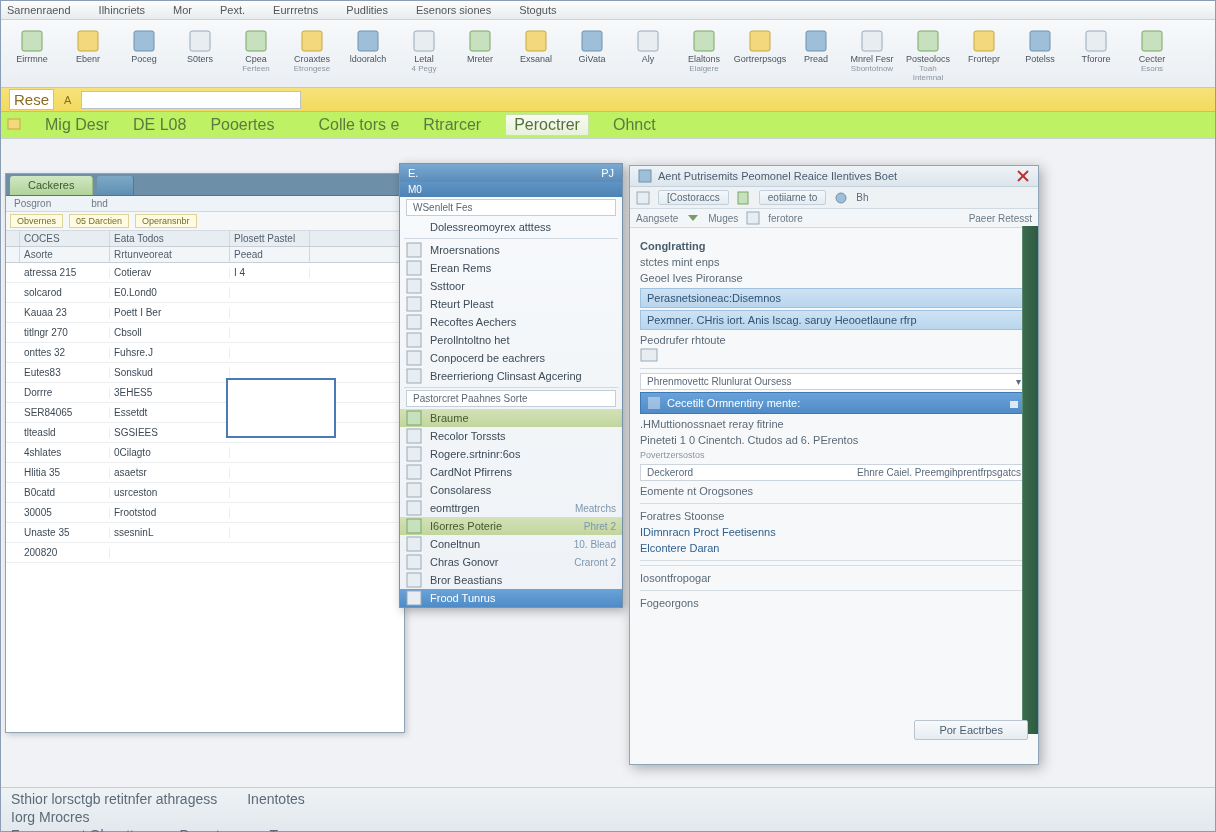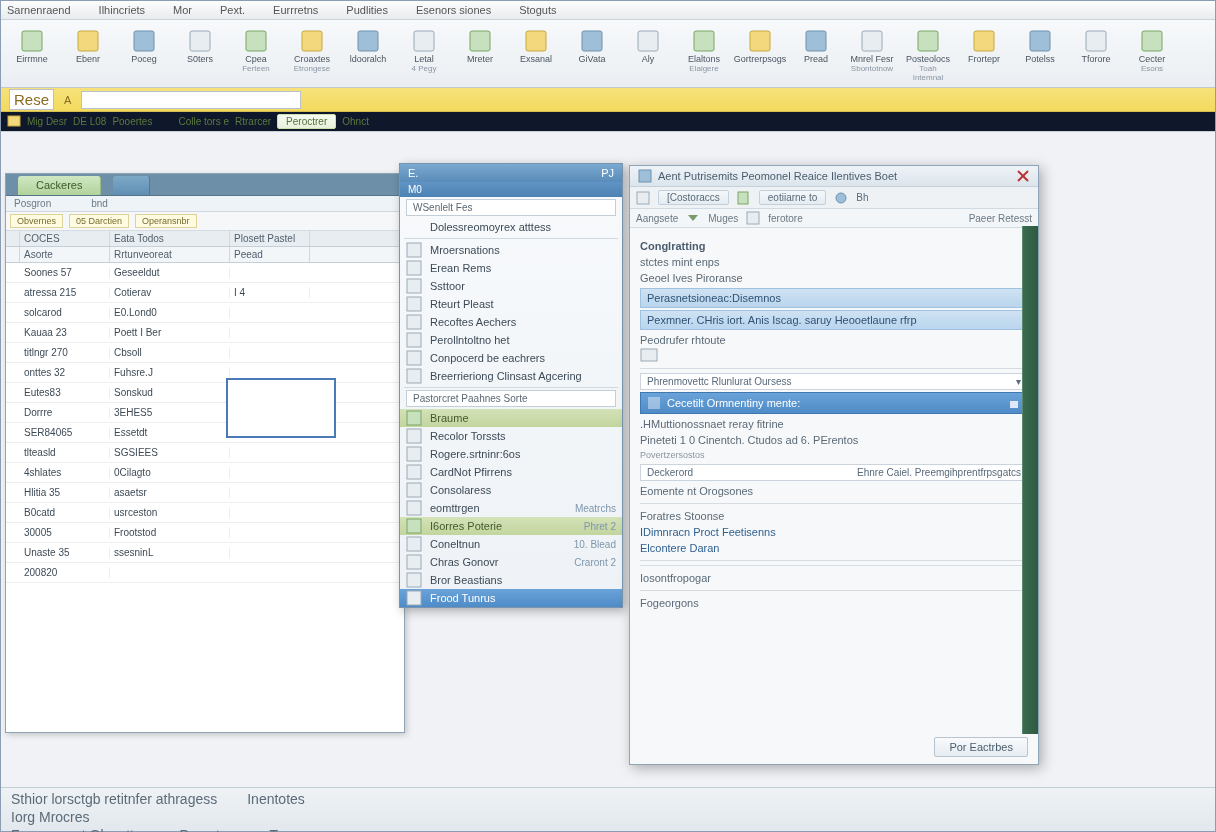--- a/index.html
+++ b/index.html
@@ -18,30 +18,30 @@
 .ribbon-icon { width: 24px; height: 24px; margin-bottom: 2px; }
 .ribbon-lbl { font-size: 9px; color: #4a5560; text-align: center; line-height: 1; }
 .ribbon-sub { font-size: 8px; color: #8a96a3; text-align: center; display: block; }
 
 
 .sec-bar { display: flex; align-items: center; background: linear-gradient(#f6e27a,#f3da5e); border-bottom: 1px solid #d4c050; height: 24px; padding: 0 8px; gap: 10px; }
 .sec-bar .name-box { background: #fff; border: 1px solid #b8c2cc; padding: 1px 4px; color: #8a6b1f; font-size: 15px; text-align: right; }
 .sec-bar .fx-input { background: #fff; border: 1px solid #b8c2cc; height: 18px; width: 220px; }
 
 
-.sec-bar2 { display: flex; align-items: center; background: #0f172a; border-bottom: 1px solid #c8d0d8; padding: 2px 6px; gap: 6px; font-size: 10px; color: #5b7a3d; }
+.sec-bar2 { display: flex; align-items: center; background: #bef264; border-bottom: 1px solid #c8d0d8; padding: 2px 6px; gap: 24px; font-size: 16px; color: #5b7a3d; }
 .chip { background: linear-gradient(#f7fbf1,#e8f1dc); border: 1px solid #cbe0ae; padding: 1px 8px; border-radius: 2px; color: #54703a; }
 
 
 .workspace { position: absolute; top: 162px; left: 0; right: 0; bottom: 44px; }
 
 
 .sheet-win { position: absolute; left: 4px; top: 10px; width: 400px; height: 560px; border: 1px solid #8fa5b7; background: #fff; box-shadow: 2px 2px 6px rgba(0,0,0,.18); }
 .sheet-tabs-top { display: flex; background: #6d8fa8; height: 22px; border-bottom: 1px solid #567489; }
-.sheet-tab { background: linear-gradient(#cfe7c3,#b1d39a); color: #3e5a2c; padding: 3px 18px; font-size: 11px; border-right: 1px solid #99b986; border-top-left-radius: 3px; border-top-right-radius: 3px; margin-top: 2px; margin-left: 12px; }
+.sheet-tab { background: linear-gradient(#cfe7c3,#b1d39a); color: #3e5a2c; padding: 3px 18px; font-size: 11px; border-right: 1px solid #99b986; border-top-left-radius: 3px; border-top-right-radius: 3px; margin-top: 2px; margin-left: 4px; }
 .sheet-tab + .sheet-tab { background: linear-gradient(#7ea9c7,#5f8fb3); color: #fff; border-right: 1px solid #4f7994; }
 .sheet-header { display: flex; background: #eef3f7; border-bottom: 1px solid #cfd8e0; padding: 2px 8px; font-size: 10px; color: #6d7a86; gap: 40px; }
 .sheet-filter { display: flex; background: #f5f7f9; border-bottom: 1px solid #d4dbe2; padding: 2px 4px; gap: 6px; }
 .filter-cell { background: #fffbe0; border: 1px solid #dcd39a; padding: 1px 6px; font-size: 9px; color: #776c2f; }
 .col-heads { display: flex; background: #e8edf1; border-bottom: 1px solid #c6cfd7; font-size: 10px; }
 .col-heads > div { padding: 2px 4px; border-right: 1px solid #d0d8df; color: #4f5e6c; }
 .grid { overflow: hidden; }
 .row { display: flex; border-bottom: 1px solid #eceff2; height: 20px; align-items: center; }
 .row > div { padding: 0 4px; font-size: 10px; border-right: 1px solid #eceff2; overflow: hidden; white-space: nowrap; }
 .cA { width: 14px; color: #aeb7c0; }
@@ -71,21 +71,21 @@
 .panel-toolbar2 { display: flex; align-items: center; padding: 2px 6px; gap: 8px; border-bottom: 1px solid #d2dae1; background: #f3f6f8; font-size: 10px; color: #6a7884; }
 .tool-ic { width: 14px; height: 14px; }
 .panel-body { padding: 6px 10px; font-size: 11px; color: #3e4c58; }
 .sect-h { color: #4a5d6f; font-weight: 600; margin: 6px 0 2px; font-size: 11px; }
 .plink { color: #5a6a78; padding: 2px 0; display: block; }
 .plink.blue { color: #2d5f8f; }
 .plink.band { background: linear-gradient(#cfe2f3,#b9d5ed); border: 1px solid #9ec2e0; padding: 3px 6px; margin: 2px 0; display: flex; justify-content: space-between; align-items: center; color: #2e5275; }
 .plink.bandsel { background: linear-gradient(#6aa3d9,#4f8bc7); color: #fff; border: 1px solid #3f78b1; padding: 3px 6px; margin: 2px 0; display: flex; gap: 6px; align-items: center; }
 .pfield { border: 1px solid #cbd4dc; background: #fff; padding: 2px 6px; margin: 2px 0; display: flex; justify-content: space-between; font-size: 10px; color: #58697a; }
 .psep { height: 1px; background: #d5dde3; margin: 4px 0; }
-.panel-footer-btn { position: absolute; bottom: 7px; right: 10px; background: linear-gradient(#f8fafc,#e6ecf1); border: 1px solid #b8c5d0; padding: 3px 14px; font-size: 11px; color: #4a5d6f; border-radius: 2px; }
+.panel-footer-btn { position: absolute; bottom: 24px; right: 10px; background: linear-gradient(#f8fafc,#e6ecf1); border: 1px solid #b8c5d0; padding: 3px 24px; font-size: 11px; color: #4a5d6f; border-radius: 2px; }
 .side-scroll { position: absolute; right: 0; top: 60px; bottom: 30px; width: 16px; background: linear-gradient(90deg,#3b6b4e,#2e5a41); border-left: 1px solid #5a8870; }
 
 
 .status-bar { position: absolute; bottom: 0; left: 0; right: 0; height: 44px; background: linear-gradient(#eef2f5,#e2e8ed); border-top: 1px solid #c3cdd6; font-size: 14px; color: #5c6b78; padding: 2px 10px; }
 .status-row { display: flex; gap: 30px; padding: 1px 0; }
 
 
 .ic-doc { fill: #c7e0bd; stroke: #7aa767; }
 .ic-fold { fill: #f4d87d; stroke: #c7a83f; }
 .ic-tool { fill: #9fbfd8; stroke: #6f92ae; }
@@ -300,26 +300,20 @@
         <div class="cC">Eata Todos</div>
         <div class="cD">Plosett Pastel</div>
       </div>
       <div class="col-heads" style="background:#f3f6f8">
         <div class="cA"></div>
         <div class="cB">Asorte</div>
         <div class="cC">Rrtunveoreat</div>
         <div class="cD">Peead</div>
       </div>
       <div class="grid" id="grid">
-          <div class="row">
-            <div class="cA"></div>
-            <div class="cB">Soones 57</div>
-            <div class="cC">Geseeldut</div>
-            <div class="cD"></div>
-          </div>
           <div class="row">
             <div class="cA"></div>
             <div class="cB">atressa 215</div>
             <div class="cC">Cotierav</div>
             <div class="cD">I   4</div>
           </div>
           <div class="row">
             <div class="cA"></div>
             <div class="cB">solcarod</div>
             <div class="cC">E0.Lond0</div>

